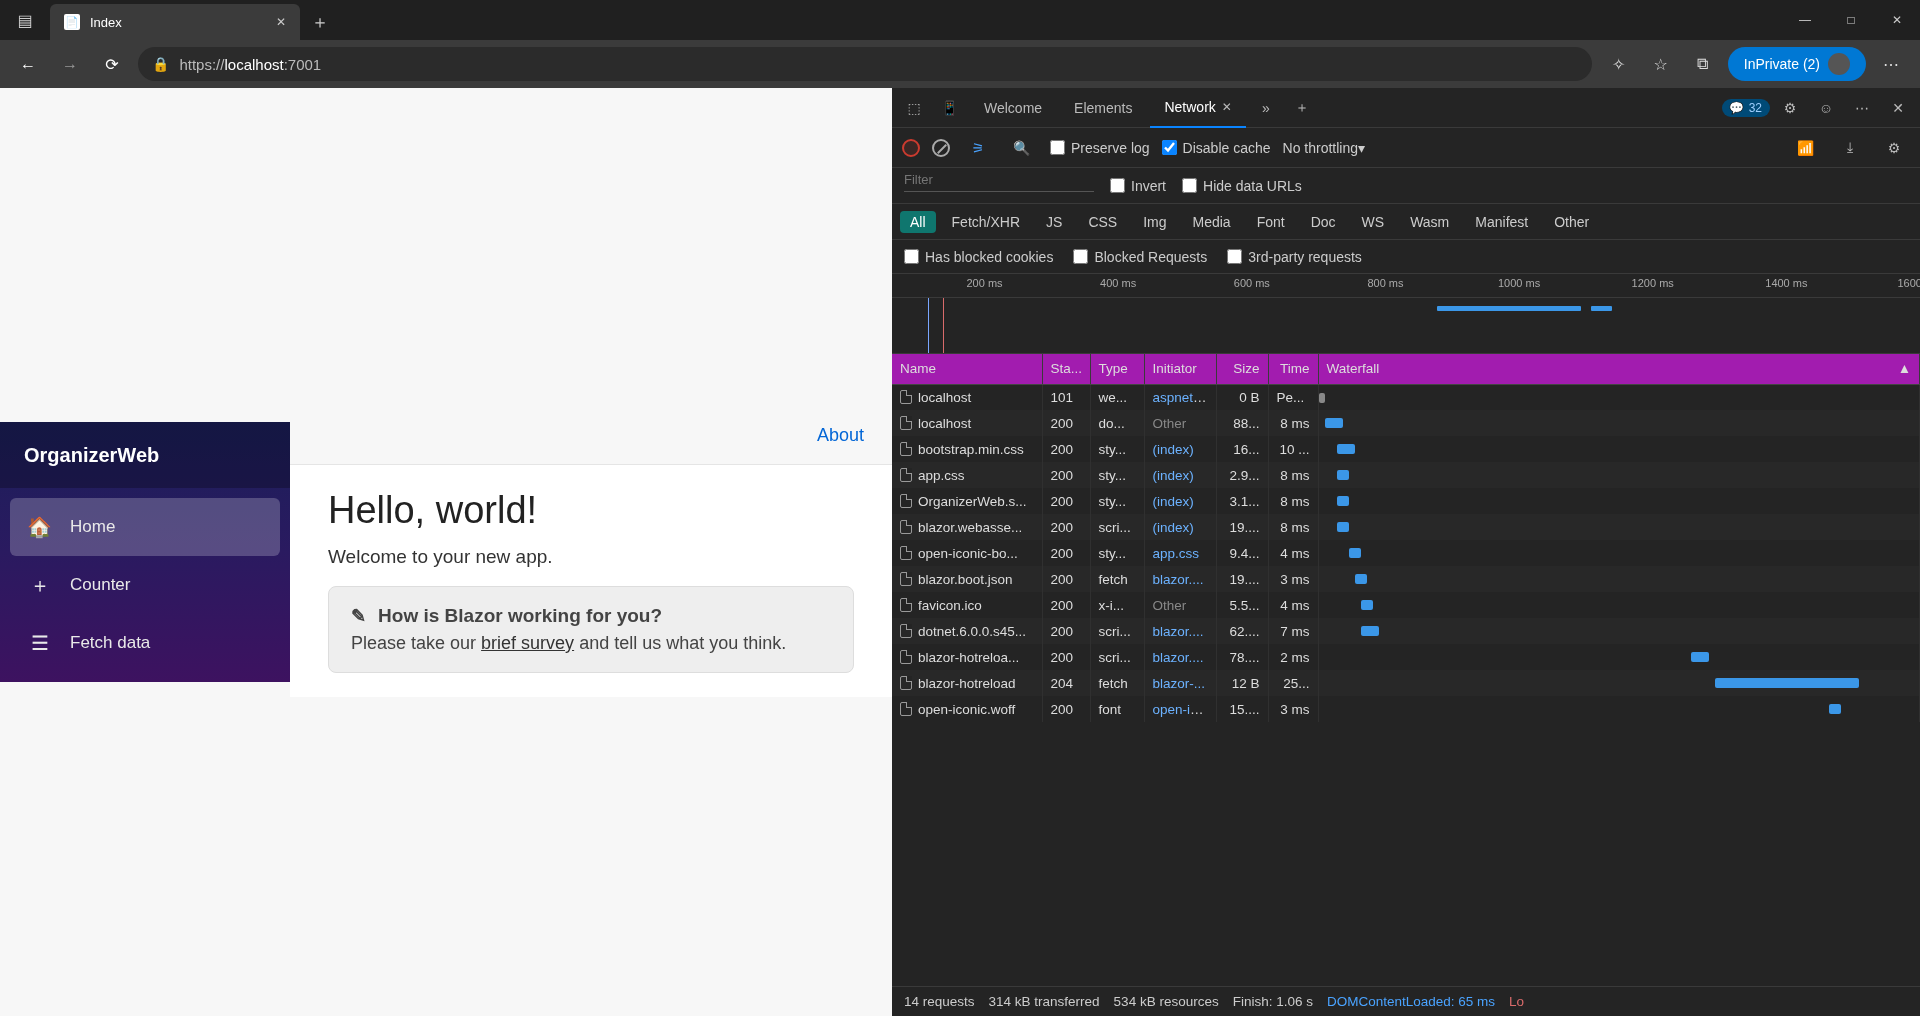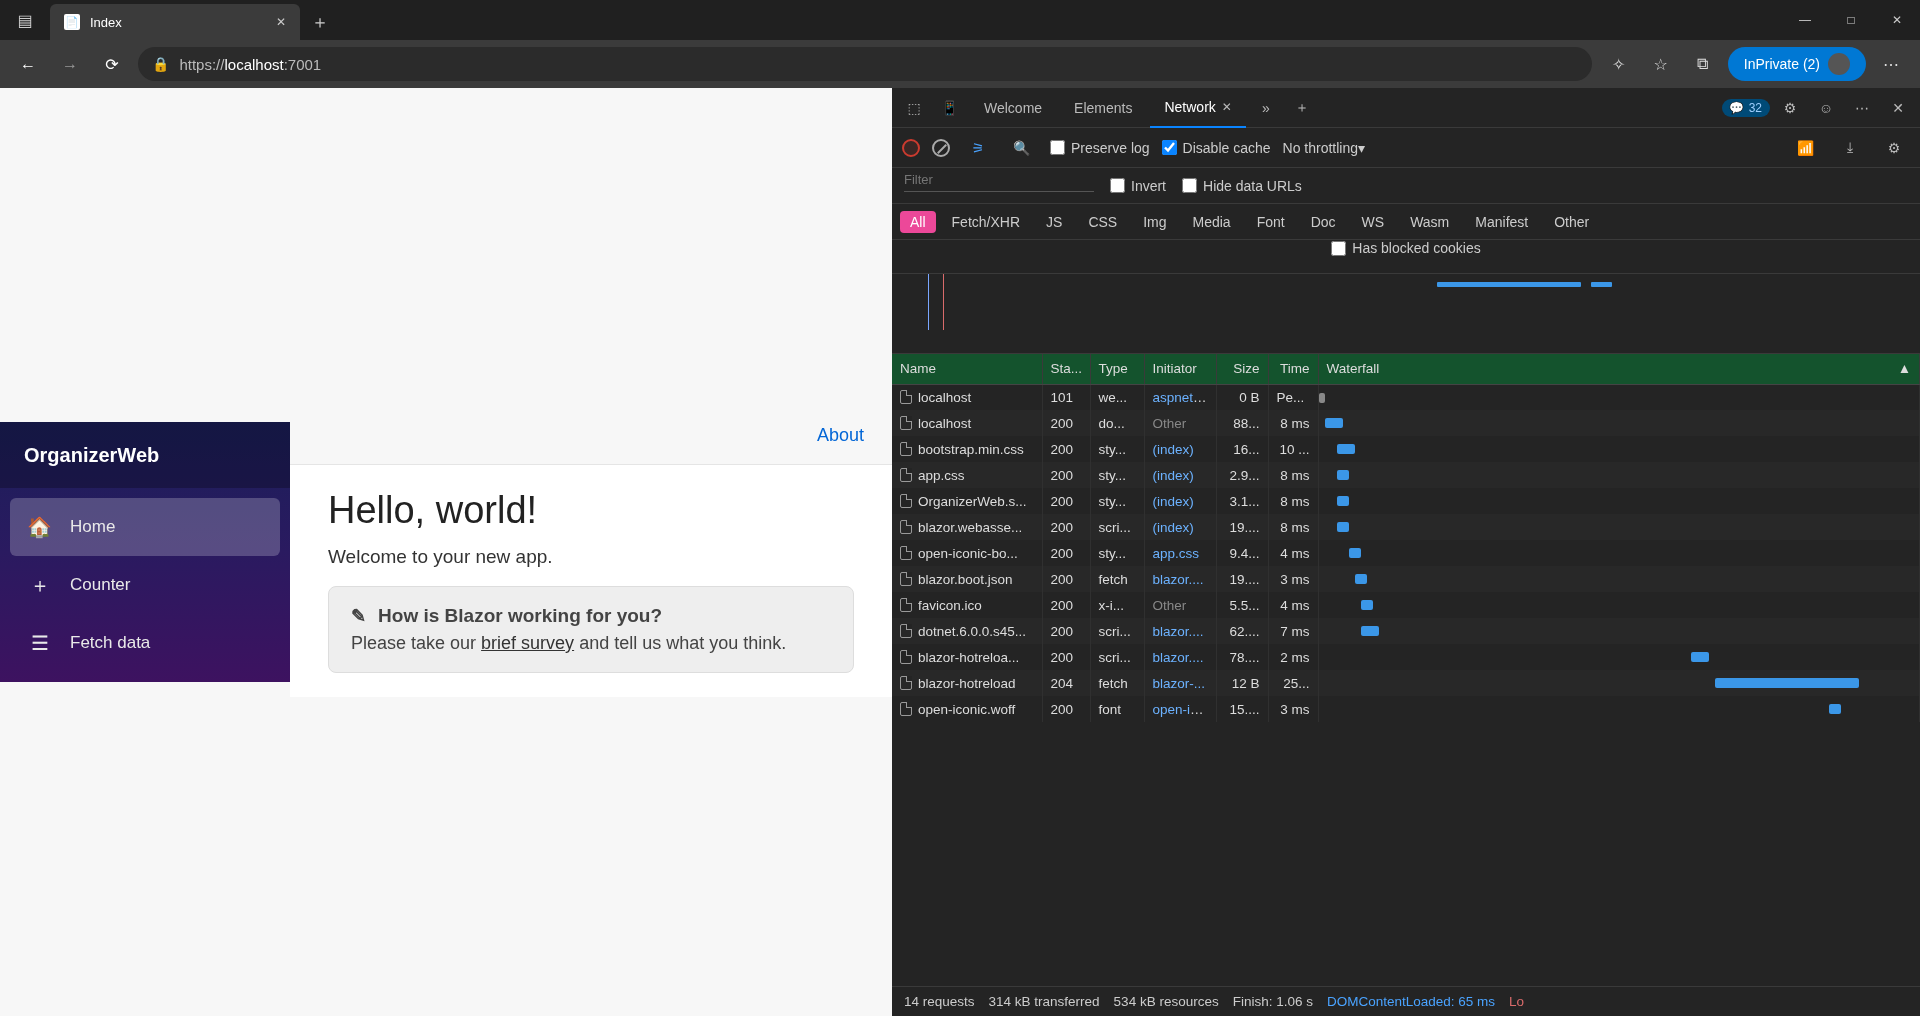--- a/index.html
+++ b/index.html
@@ -93,36 +93,36 @@
 
   .dt-filterbar {
     height:36px; border-bottom:1px solid #3a3a3a; display:flex; gap:16px; padding:0 12px;
   }
   .filter-input { width:190px; height:24px; background:transparent; border:none; border-bottom:1px solid #555; color:#ccc; font-size:13px; outline:none; }
 
   .dt-typesbar {
     min-height:36px; border-bottom:1px solid #3a3a3a; display:flex; align-items:center; gap:6px; padding:4px 8px; flex-wrap:wrap;
   }
   .type-pill { padding:3px 10px; border-radius:4px; color:#ccc; cursor:pointer; font-size:14px; }
-  .type-pill.active { background:#ec4899; color:#fff;text-align:right; }
-
-  .dt-extrachecks { height:34px; border-bottom:1px solid #3a3a3a; display:flex; align-items:center; gap:20px; padding:0 12px;flex-direction:column; }
+  .type-pill.active { background:#0f766e; color:#fff;text-align:right; }
+
+  .dt-extrachecks { height:34px; border-bottom:1px solid #3a3a3a; display:flex; align-items:center; gap:20px; padding:0 12px; }
 
   .dt-timeline {
     height:80px; border-bottom:1px solid #3a3a3a; position:relative; background:#242424; overflow:hidden;
   }
   .timeline-ruler { height:24px; border-bottom:1px solid #3a3a3a; display:flex; position:relative; }
   .ruler-tick { position:absolute; top:3px; font-size:11px; color:#aaa; transform:translateX(-50%); white-space:nowrap; }
   .timeline-body { position:relative; height:56px; }
   .tl-mark { position:absolute; top:0; bottom:0; width:1px; }
   .tl-bar { position:absolute; height:5px; background:#3b97e8; top:8px; border-radius:1px; }
 
   .dt-table { flex:1; overflow:auto; }
   .dt-table table { width:100%; border-collapse:collapse; font-size:13.5px; table-layout:fixed; }
-  .dt-table th { text-align:left; font-weight:500; color:#ddd; border-bottom:1px solid #444; border-right:1px solid #3a3a3a; padding:6px 8px; height:30px; background:#14532d; position:sticky; top:0; }
+  .dt-table th { text-align:left; font-weight:500; color:#ddd; border-bottom:1px solid #444; border-right:1px solid #3a3a3a; padding:6px 8px; height:30px; background:#a21caf; position:sticky; top:0; }
   .dt-table td { padding:4px 8px; border-right:1px solid #303030; color:#ddd; white-space:nowrap; overflow:hidden; text-overflow:ellipsis; height:26px; }
   .dt-table tr:nth-child(even) td { background:#282828; }
   .dt-table .name-cell { display:flex; align-items:center; gap:6px; }
   .file-icon { width:12px; height:14px; border:1px solid #999; border-radius:2px; position:relative; flex-shrink:0; }
   .file-icon::after { content:""; position:absolute; right:-1px; top:-1px; width:5px; height:5px; background:#242424; border-left:1px solid #999; border-bottom:1px solid #999; }
   .initiator-link { color:#6cb2ff; cursor:pointer; }
   .initiator-other { color:#888; }
   .wf-cell { position:relative; padding:0 !important; }
   .wf-bar { position:absolute; top:8px; height:10px; background:#3b97e8; border-radius:2px; }
   .wf-bar.pending { background:#888; }
@@ -296,20 +296,30 @@
         <input type="checkbox" style="">
           <span>Blocked Requests</span>
       </label>
       <label class="dt-check">
         <input type="checkbox" style="">
           <span>3rd-party requests</span>
       </label>
     </div>
 
     <div class="dt-timeline">
+      <div class="timeline-ruler" id="timeline-ruler">
+          <div class="ruler-tick" style="left: 9%;">200 ms</div>
+          <div class="ruler-tick" style="left: 22%;">400 ms</div>
+          <div class="ruler-tick" style="left: 35%;">600 ms</div>
+          <div class="ruler-tick" style="left: 48%;">800 ms</div>
+          <div class="ruler-tick" style="left: 61%;">1000 ms</div>
+          <div class="ruler-tick" style="left: 74%;">1200 ms</div>
+          <div class="ruler-tick" style="left: 87%;">1400 ms</div>
+          <div class="ruler-tick" style="left: 99%;">1600</div>
+        </div>
       <div class="timeline-body">
         <div class="tl-mark" style="left:3.5%; background:#7aa7ff;"></div>
         <div class="tl-mark" style="left:5%; background:#d96b6b;"></div>
         <div class="tl-bar" style="left:53%; width:14%;"></div>
         <div class="tl-bar" style="left:68%; width:2%;"></div>
       </div>
     </div>
 
     <div class="dt-table">
       <table>

